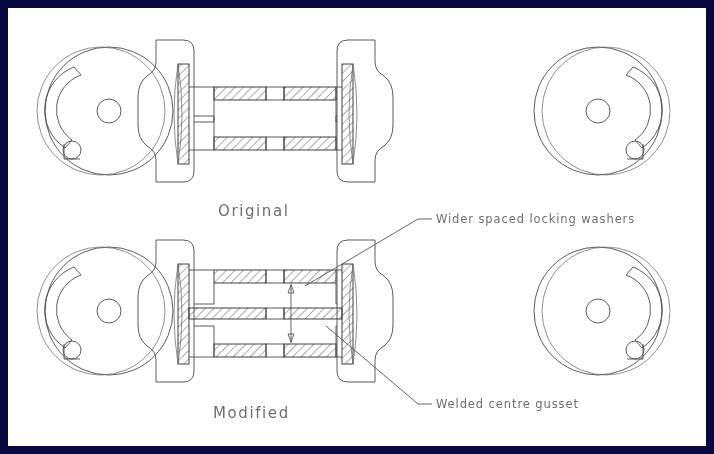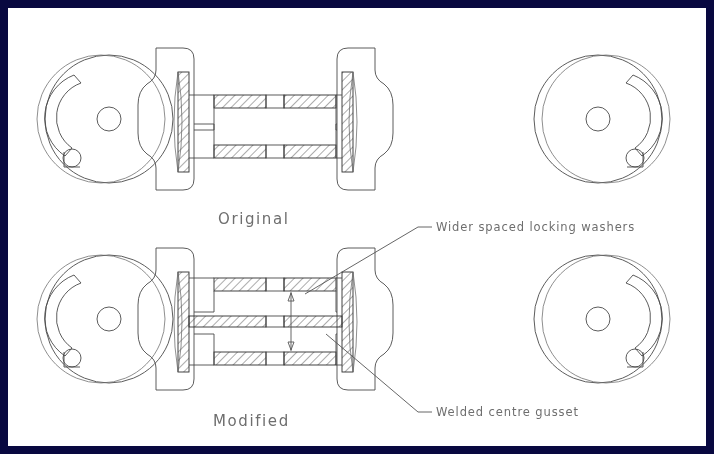--- a/index.html
+++ b/index.html
@@ -23,21 +23,21 @@
     left: 0; top: 0;
     width: 714px;
     height: 454px;
     box-sizing: border-box;
     border: 8px solid #080840;
     background: #ffffff;
   }
   #canvas {
     position: absolute;
     left: 8px;
-    top: 16px;
+    top: 8px;
     width: 698px;
     height: 438px;
   }
   svg { display: block; }
   .ln   { fill: none; stroke: #4a4a4a; stroke-width: 0.9; }
   .ln-t { fill: none; stroke: #6a6a6a; stroke-width: 0.75; }
   .leader { fill: none; stroke: #555555; stroke-width: 0.9; }
   .dim  { fill: none; stroke: #555555; stroke-width: 0.9; }
   .hatchbody { stroke: #2e2e2e; stroke-width: 0.9; }
   .capt {

